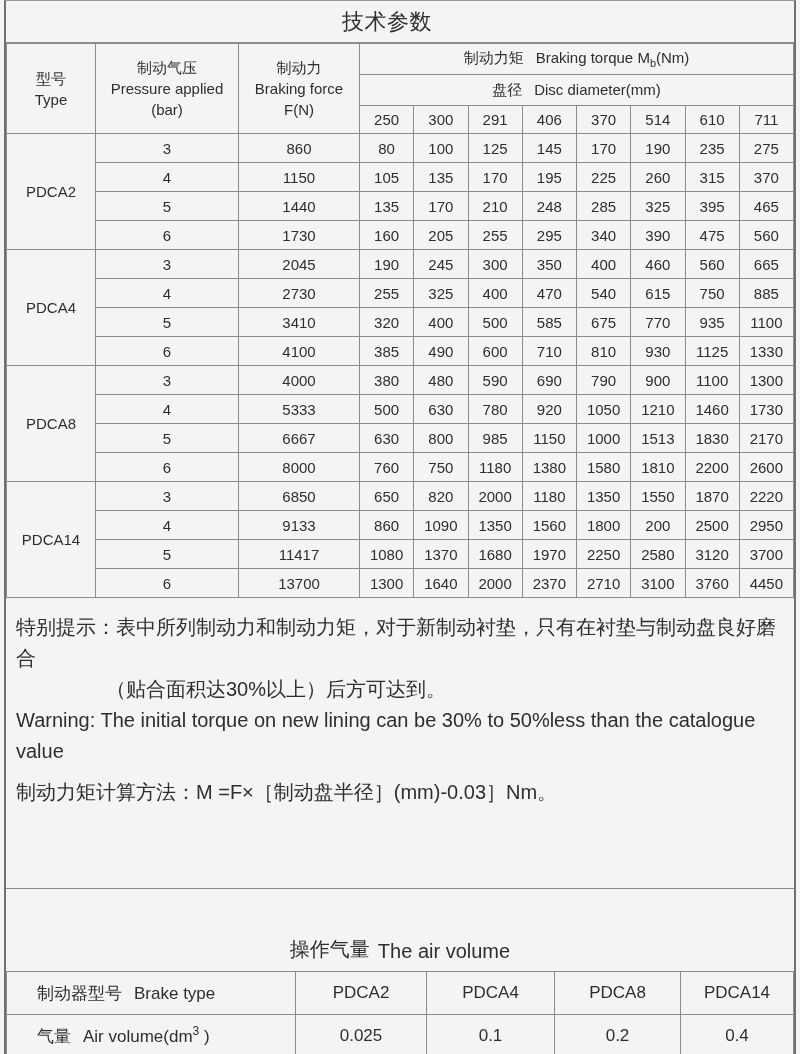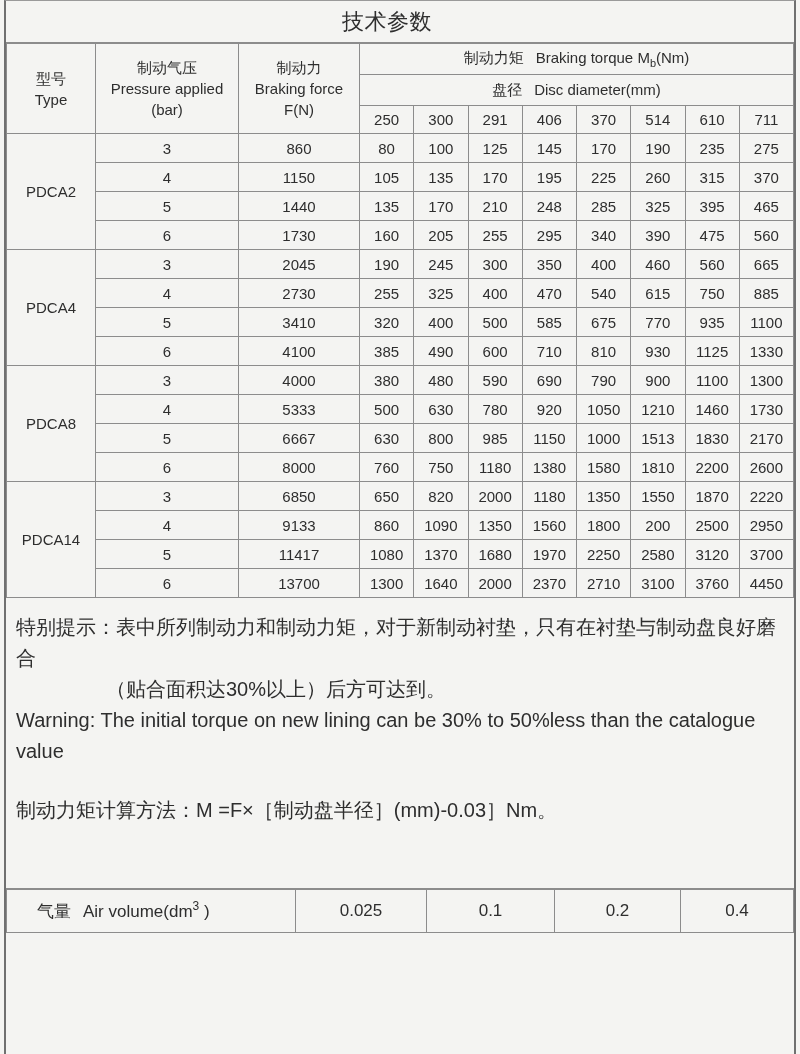--- a/index.html
+++ b/index.html
@@ -66,21 +66,21 @@
   .notes {
     height: 291px;
     box-sizing: border-box;
     border-bottom: 1px solid #8c8c8c;
     padding: 14px 10px 0 10px;
     font-size: 20px;
   }
   .notes p { margin: 0; line-height: 31px; }
   .notes .indent-zh { padding-left: 90px; }
   .notes .indent-en { padding-left: 94px; }
-  .notes .formula-first { margin-top: 28px; }
+  .notes .formula-first { margin-top: 10px; }
   
   .air-title {
     height: 82px;
     box-sizing: border-box;
     display: flex;
     align-items: flex-end;
     justify-content: center;
     padding-bottom: 8px;
     font-size: 20px;
   }
@@ -364,30 +364,43 @@
       </tbody>
   </table>
 
   <div class="notes">
     <p class="zh">特别提示：表中所列制动力和制动力矩，对于新制动衬垫，只有在衬垫与制动盘良好磨合</p>
     <p class="zh indent-zh">（贴合面积达30%以上）后方可达到。</p>
     <p class="en">Warning: The initial torque on new lining can be 30% to 50%less than the catalogue value</p>
     <p class="zh formula-first">制动力矩计算方法：M =F×［制动盘半径］(mm)-0.03］Nm。</p>
   </div>
 
+  <div class="air-title">
+    <span class="zh">操作气量</span>
+    <span class="en">The air volume</span>
+  </div>
 
   <table class="air">
     <colgroup>
       <col style="width:289px">
         <col style="width:131px">
         <col style="width:128px">
         <col style="width:126px">
         <col>
     </colgroup>
     <tbody>
+        <tr>
+      <td class="label">
+        <span>制动器型号</span><span class="gap"></span><span>Brake type</span>
+      </td>
+      <td>PDCA2</td>
+      <td>PDCA4</td>
+      <td>PDCA8</td>
+      <td>PDCA14</td>
+    </tr>
     <tr>
       <td class="label">
         <span>气量</span><span class="gap"></span><span>Air volume(dm</span><sup class="vsup">3</sup><span> )</span>
       </td>
       <td>0.025</td>
       <td>0.1</td>
       <td>0.2</td>
       <td>0.4</td>
     </tr>
   </tbody>

